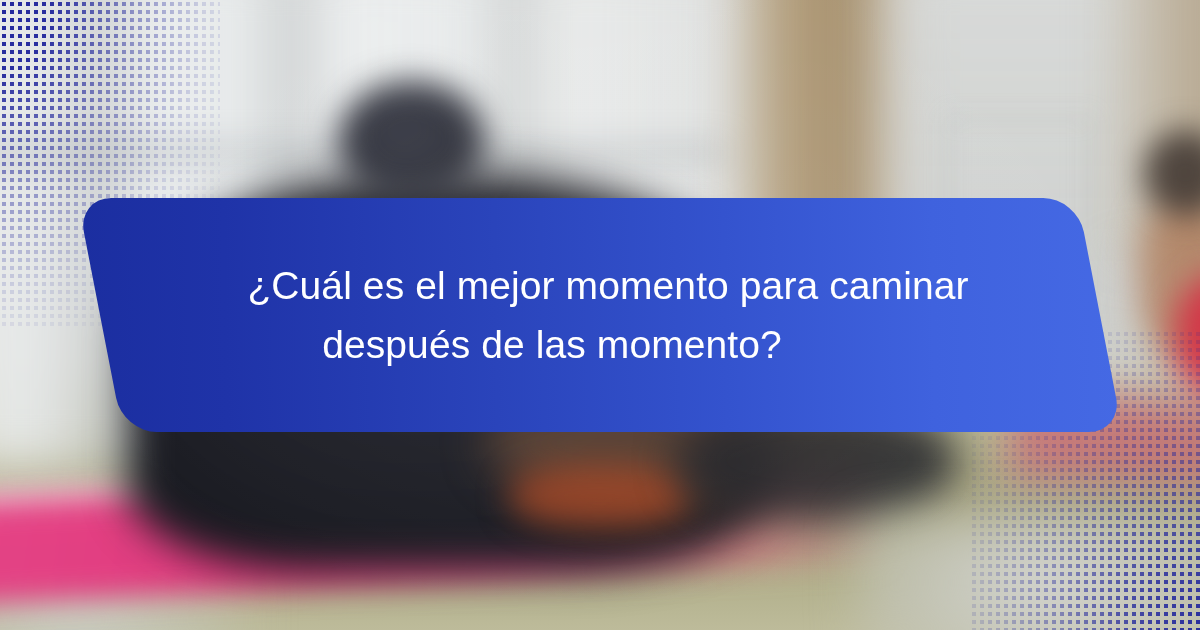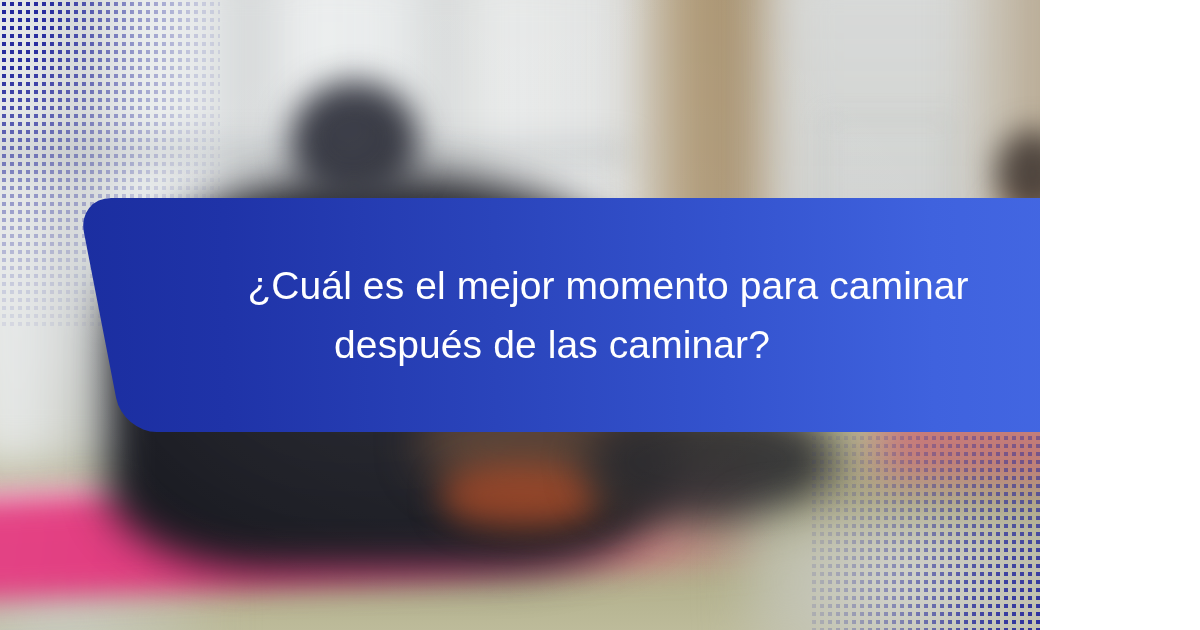--- a/index.html
+++ b/index.html
@@ -6,21 +6,21 @@
     margin: 0;
     padding: 0;
     background: #ffffff;
   }
   body {
     font-family: "Liberation Sans", sans-serif;
   }
 
   #stage {
     position: relative;
-    width: 1040px;
+    width: 1200px;
     height: 630px;
     overflow: hidden;
     background: #a16207;
   }
 
   
   .photo {
     position: absolute;
     inset: -40px;
     z-index: 0;
@@ -374,17 +374,17 @@
     <div class="bg-haze"></div>
   </div>
 
   <div class="dots dots-tl"></div>
   <div class="dots dots-br"></div>
 
   <div class="banner-wrap">
     <div class="banner-shape"></div>
     <div class="banner-text">
       <span class="l1">¿Cuál es el mejor momento para caminar</span>
-      <span class="l2">después de las caminar?</span>
+      <span class="l2">después de las momento?</span>
     </div>
   </div>
 
 </div>
 
 </body></html>

